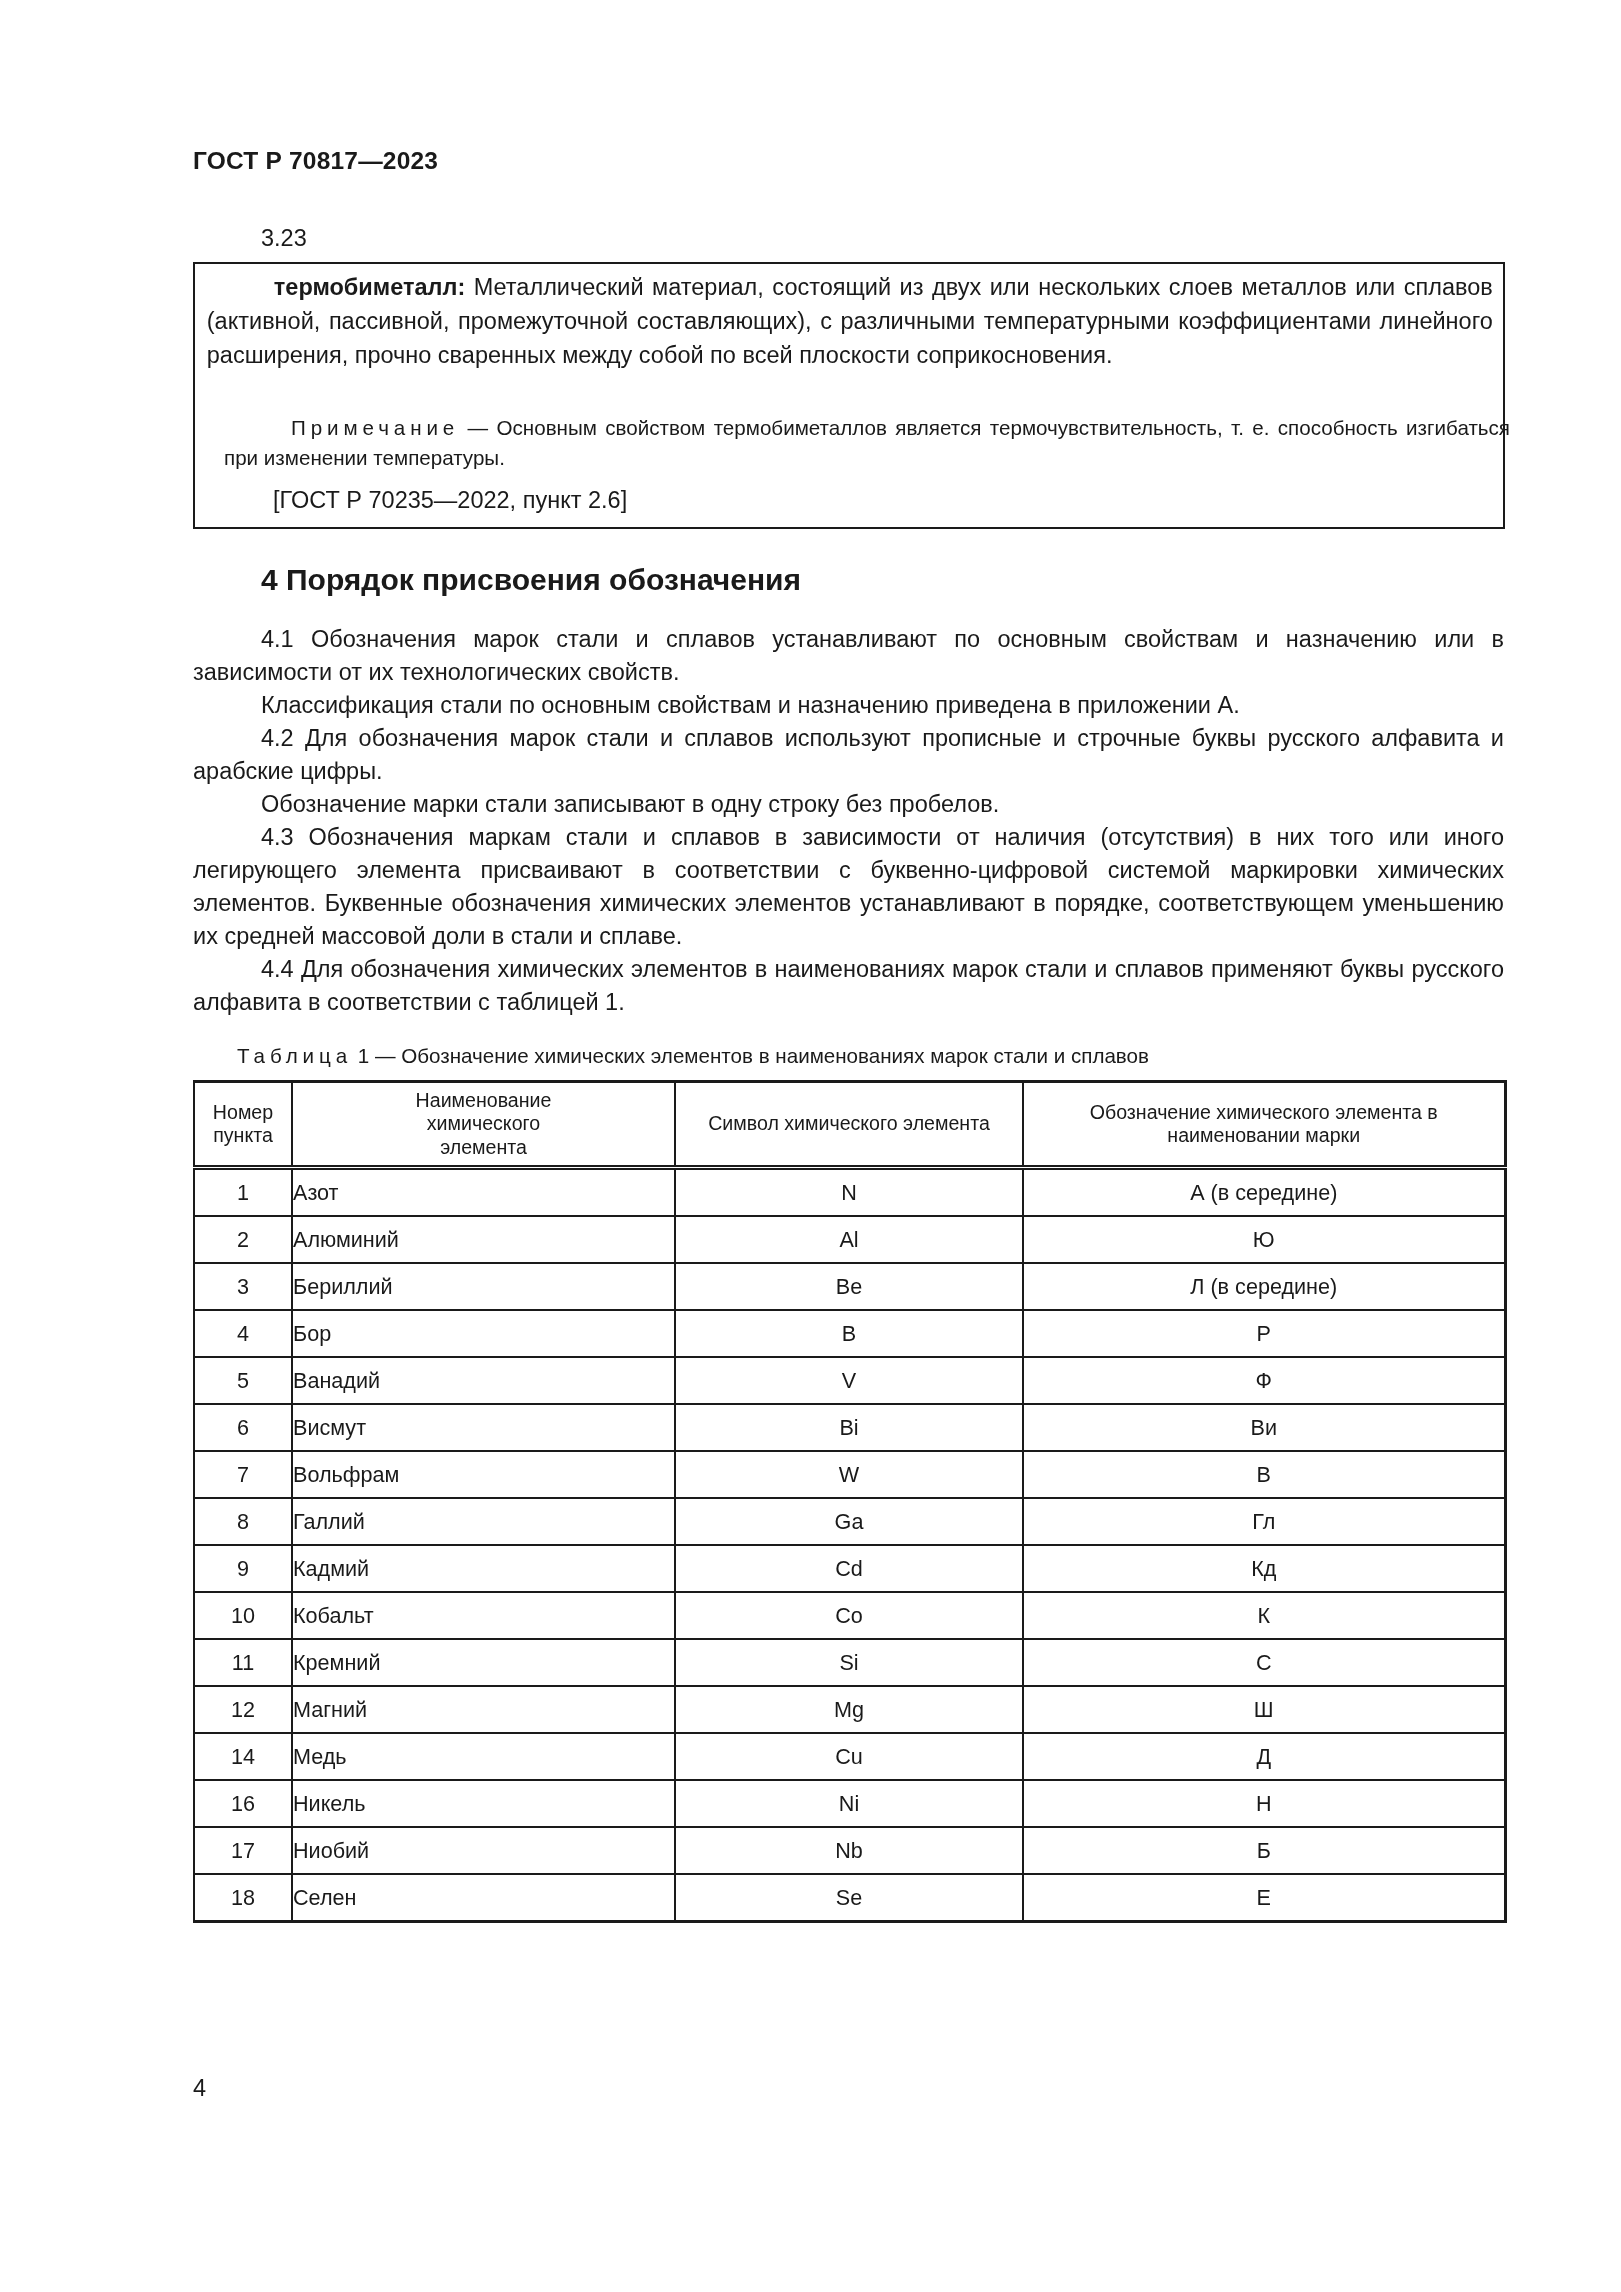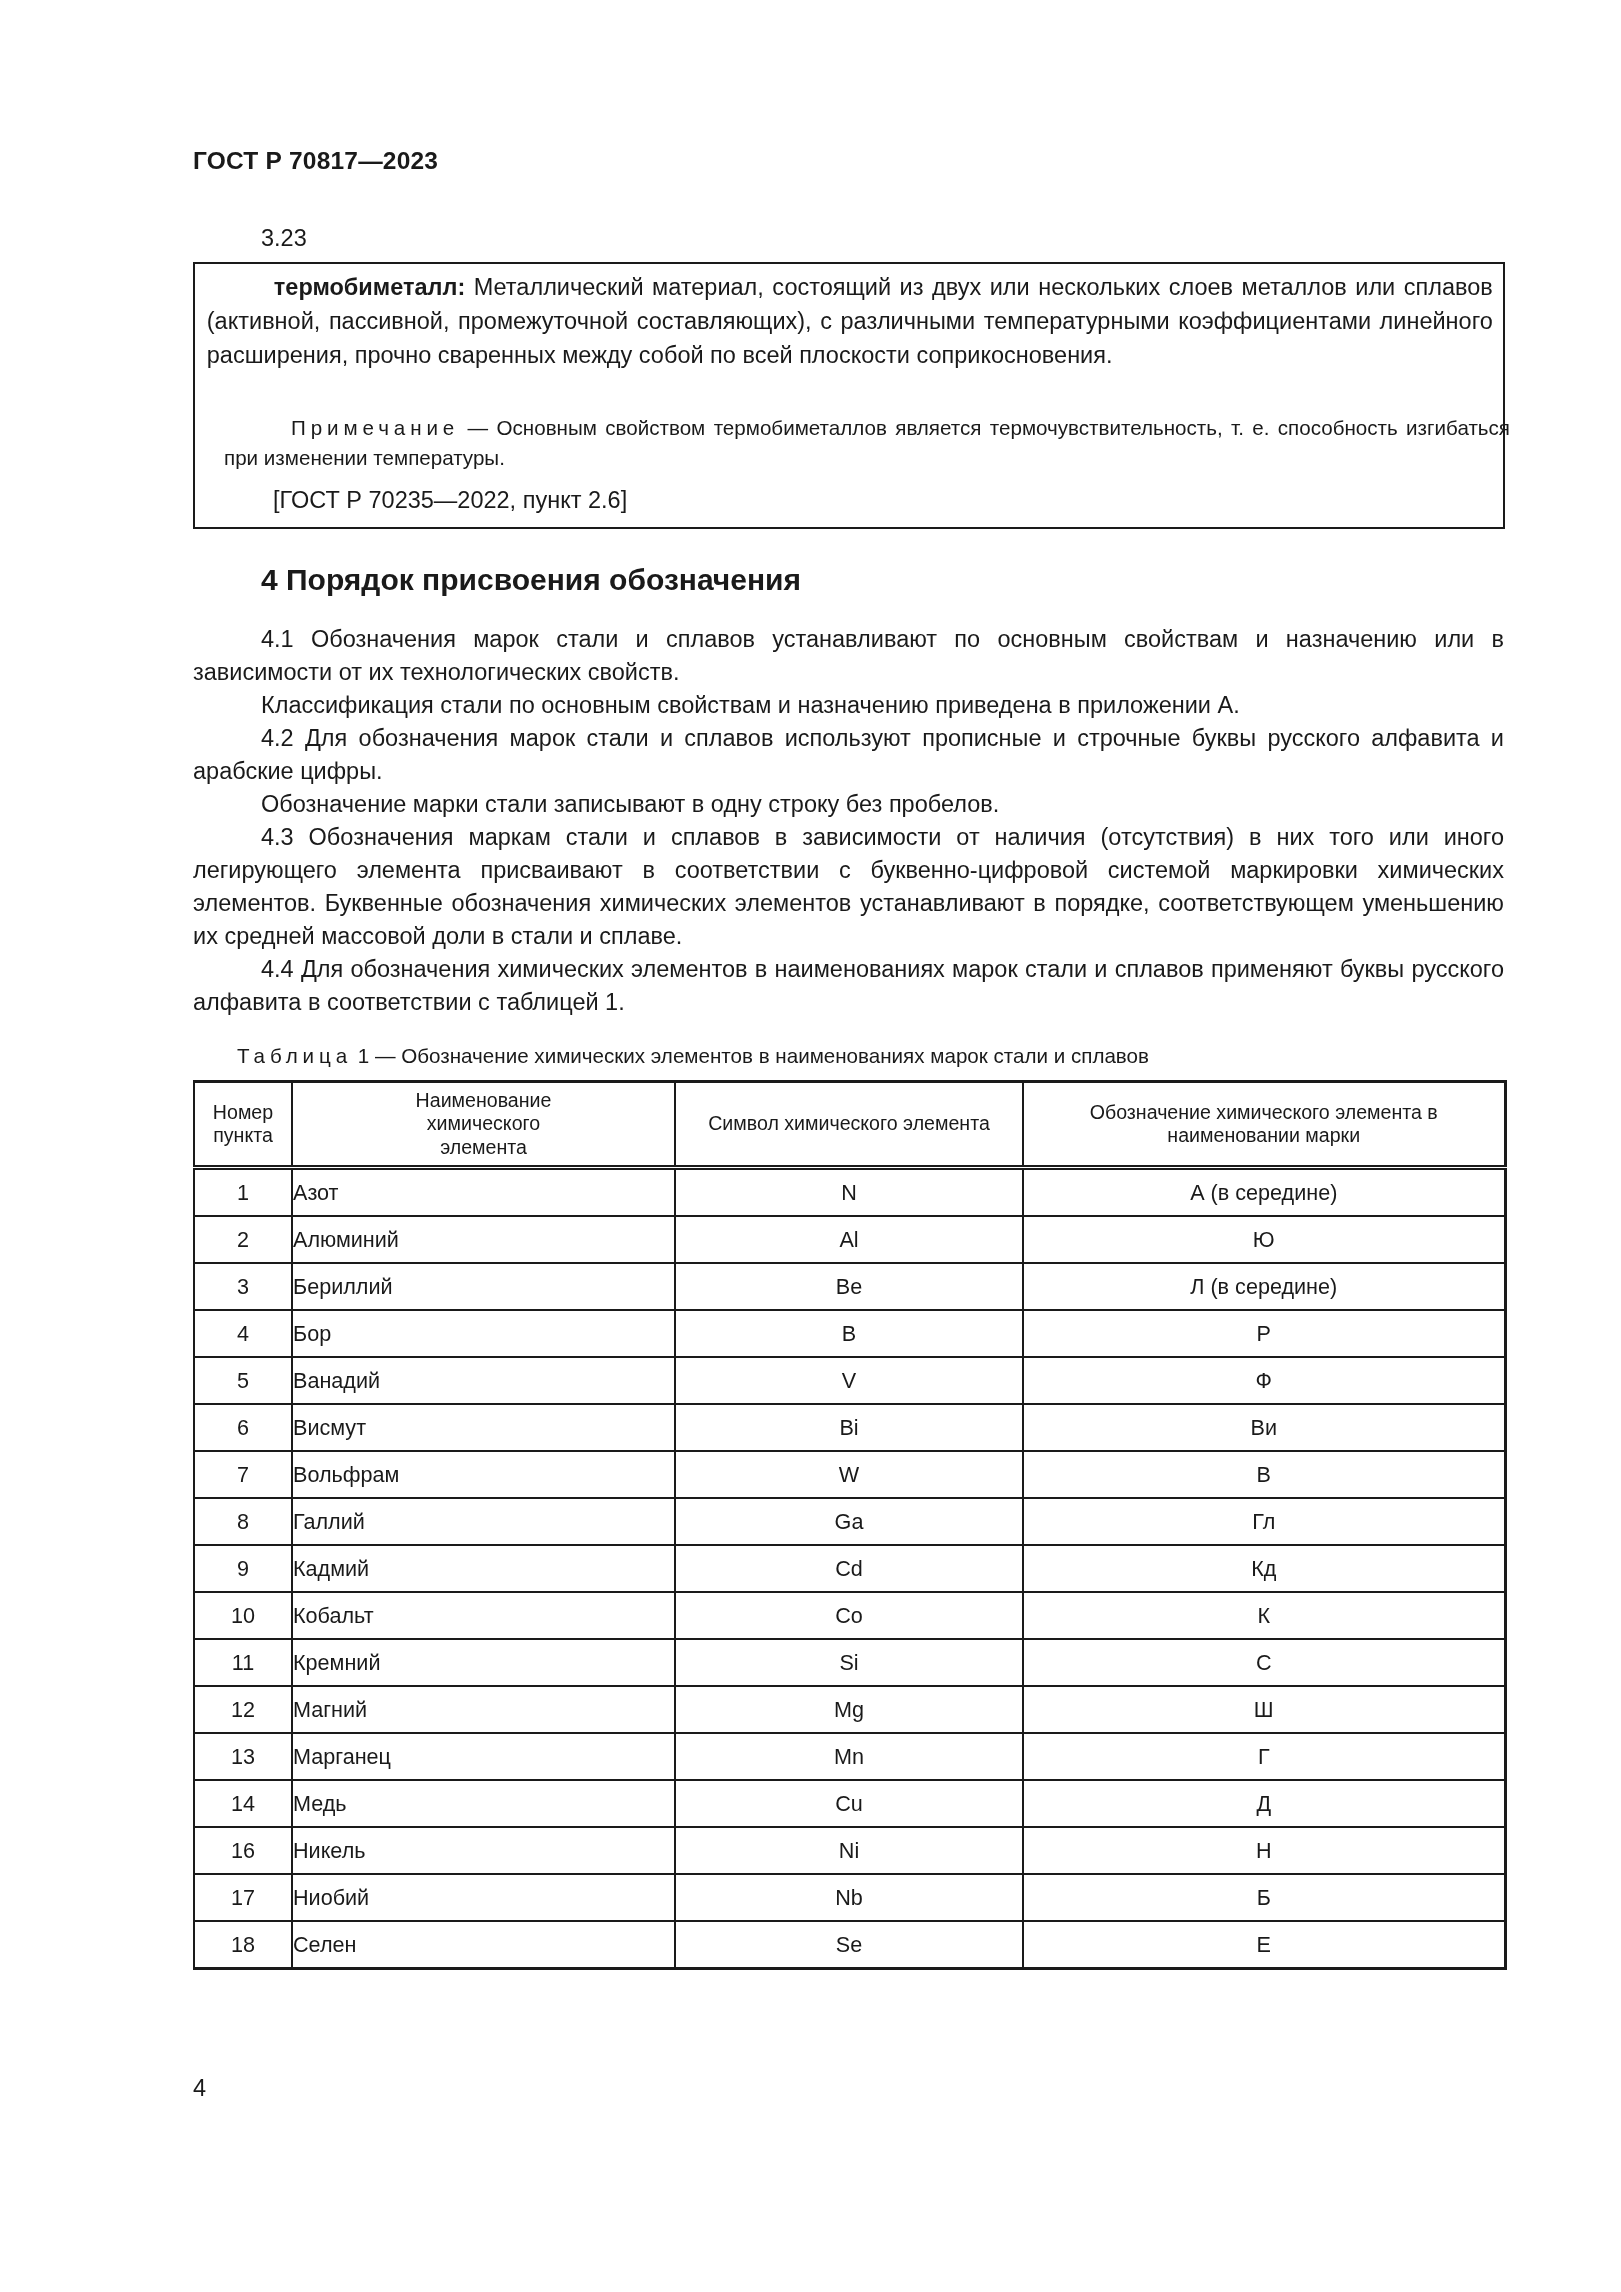--- a/index.html
+++ b/index.html
@@ -144,26 +144,20 @@
         <td class="c-sym">Si</td>
         <td class="c-mark">С</td>
       </tr>
       <tr>
         <td class="c-num">12</td>
         <td class="c-name">Магний</td>
         <td class="c-sym">Mg</td>
         <td class="c-mark">Ш</td>
       </tr>
       <tr>
-        <td class="c-num">13</td>
-        <td class="c-name">Марганец</td>
-        <td class="c-sym">Mn</td>
-        <td class="c-mark">Г</td>
-      </tr>
-      <tr>
         <td class="c-num">14</td>
         <td class="c-name">Медь</td>
         <td class="c-sym">Cu</td>
         <td class="c-mark">Д</td>
       </tr>
       <tr>
         <td class="c-num">16</td>
         <td class="c-name">Никель</td>
         <td class="c-sym">Ni</td>
         <td class="c-mark">Н</td>

